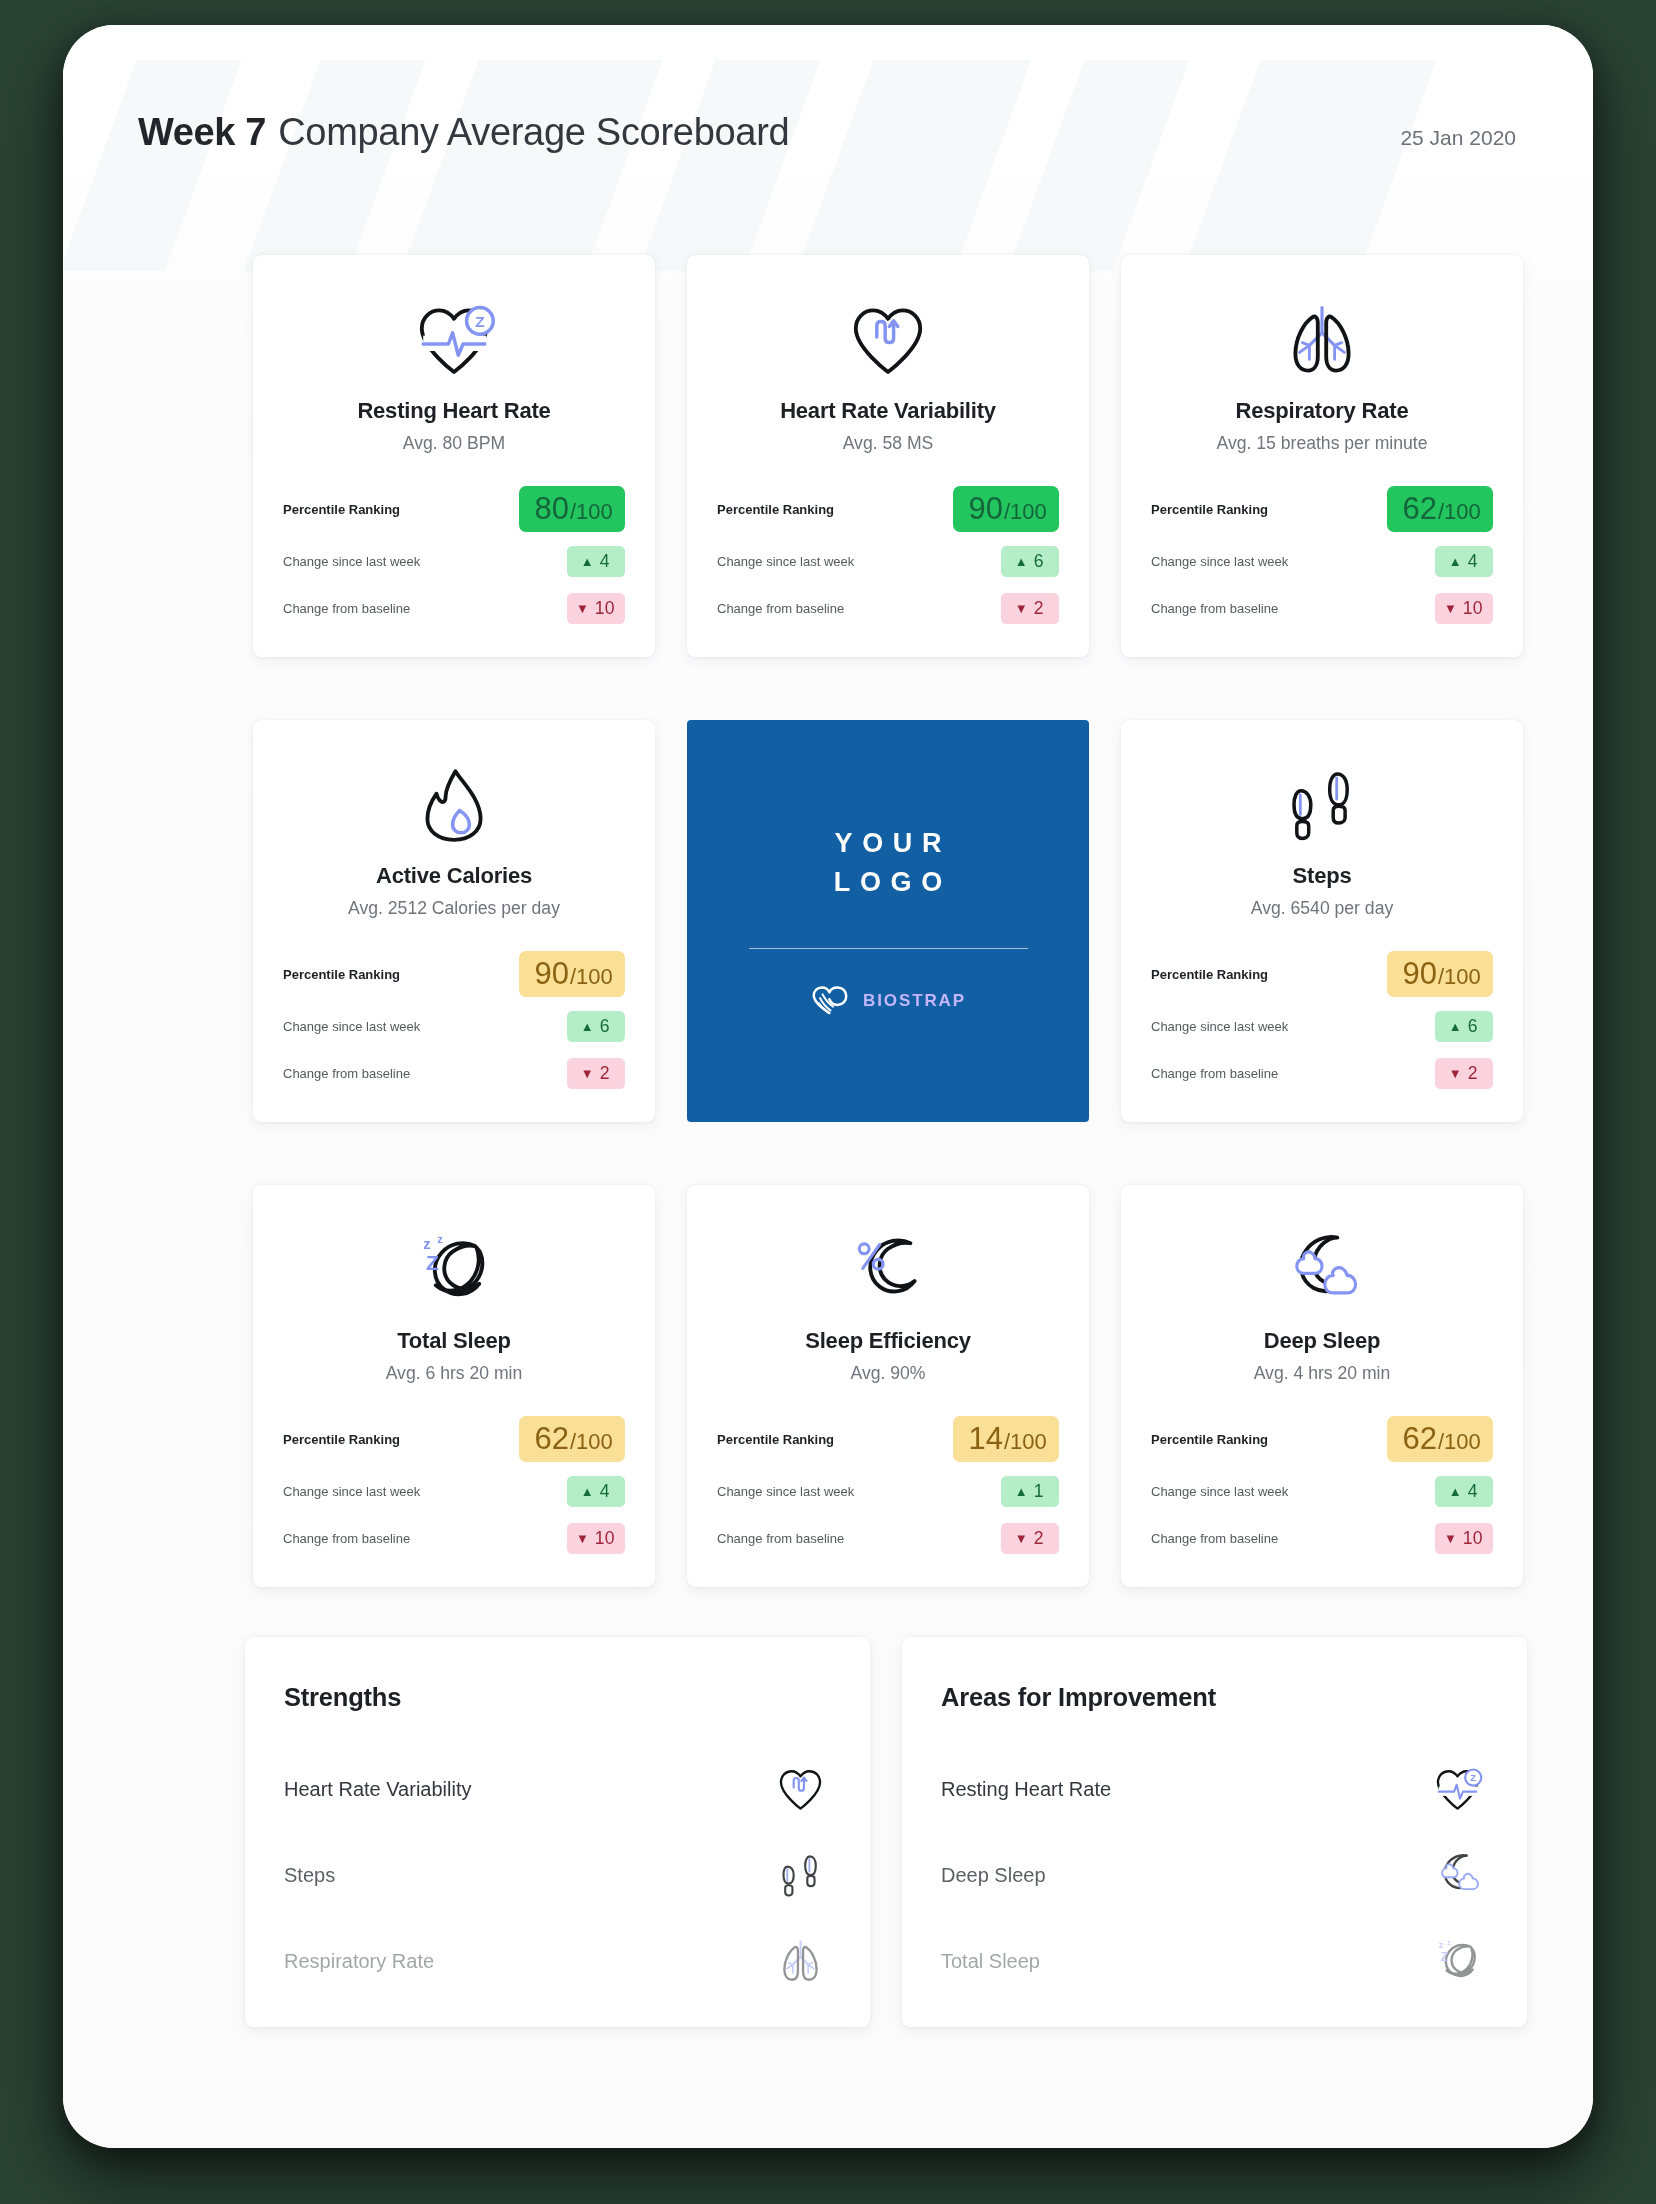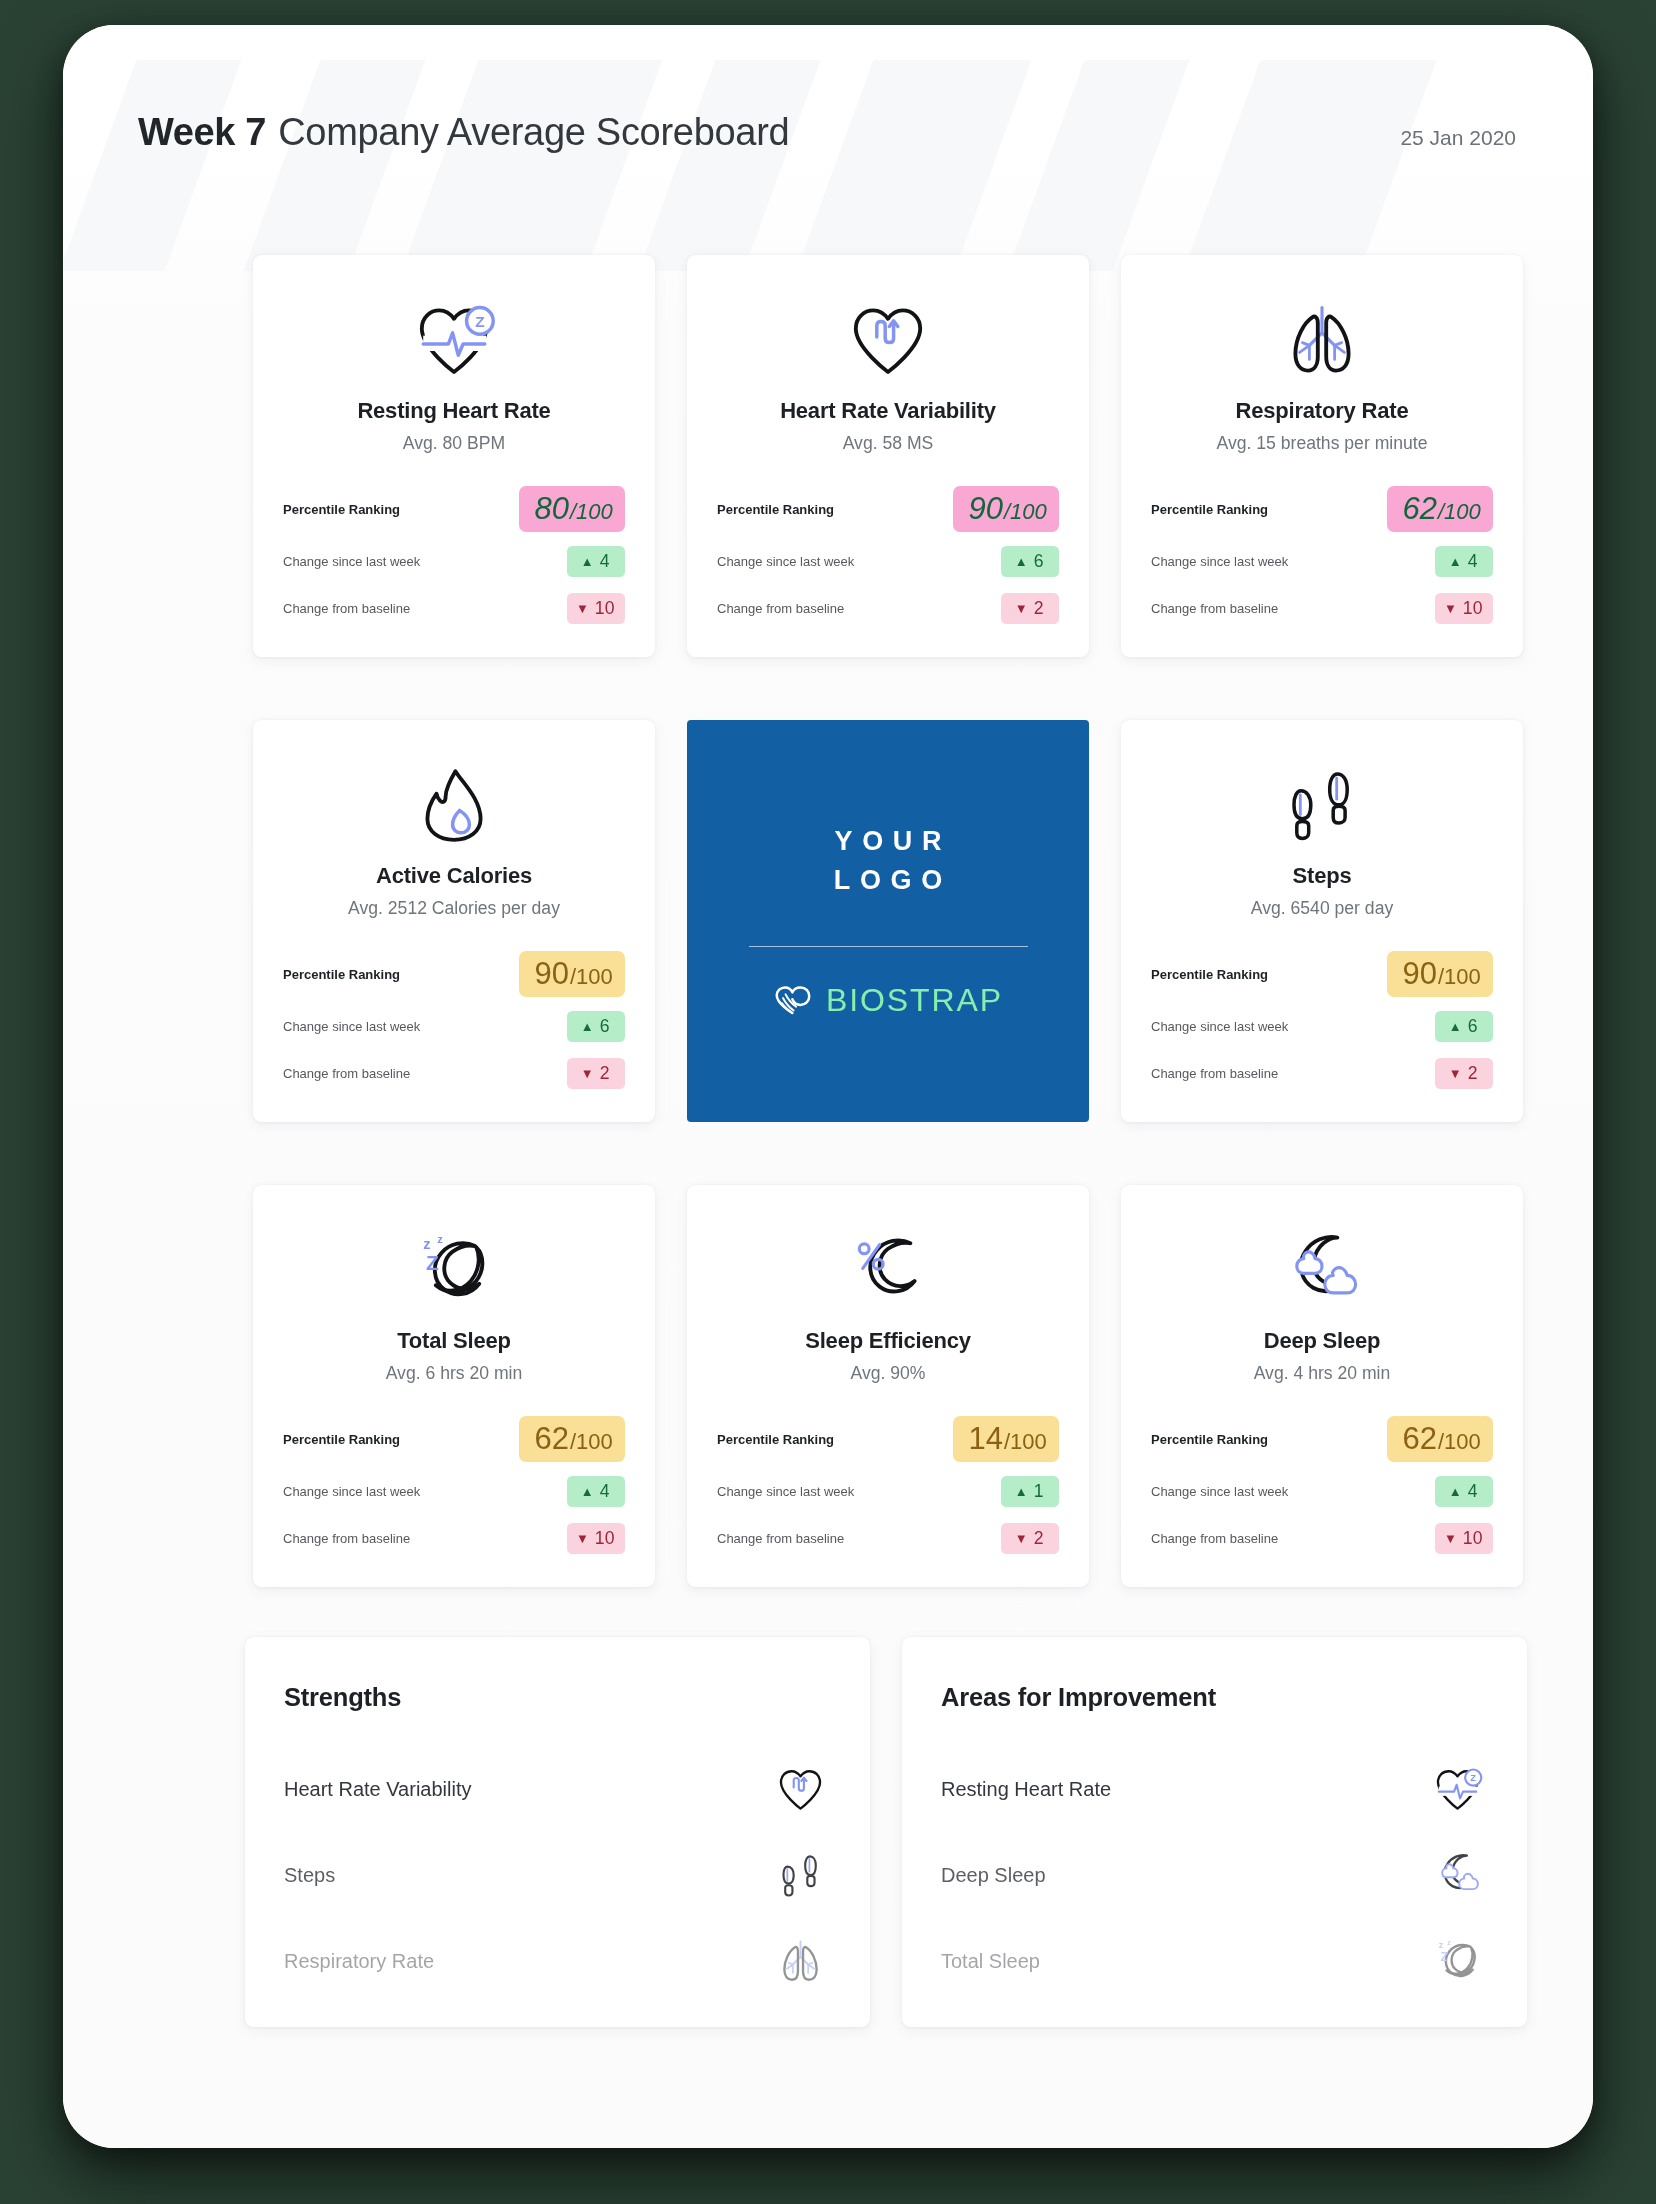--- a/index.html
+++ b/index.html
@@ -159,21 +159,21 @@
   }
 
   .pct-badge {
     border-radius: 7px;
     padding: 6.1px 12.3px 8px 16px;
     display: inline-flex;
     align-items: baseline;
     min-width: 95px;
     justify-content: flex-end;
   }
-  .pct-badge.green { background: #f9a8d4; font-style: italic; }
+  .pct-badge.green { background: #22c55e; }
   .pct-badge.yellow { background: #fadf97; }
   .pct-val {
     font-size: 31px;
     font-weight: 400;
     line-height: 1;
   }
   .pct-den {
     font-size: 22px;
     font-weight: 400;
     line-height: 1;
@@ -220,23 +220,23 @@
     height: 0.9px;
     background: rgba(255,255,255,.62);
     margin: 46px 0 35px 0;
   }
   .brand-row {
     display: flex;
     align-items: center;
     gap: 13px;
   }
   .brand-name {
-    color: #86efac;
-    font-size: 32px;
-    font-weight: 400;
+    color: #c4b5fd;
+    font-size: 17px;
+    font-weight: 700;
     letter-spacing: 1.9px;
   }
 
   
   .panels {
     position: absolute;
     left: 182px;
     top: 1612px;
     width: 1282px;
     display: grid;

